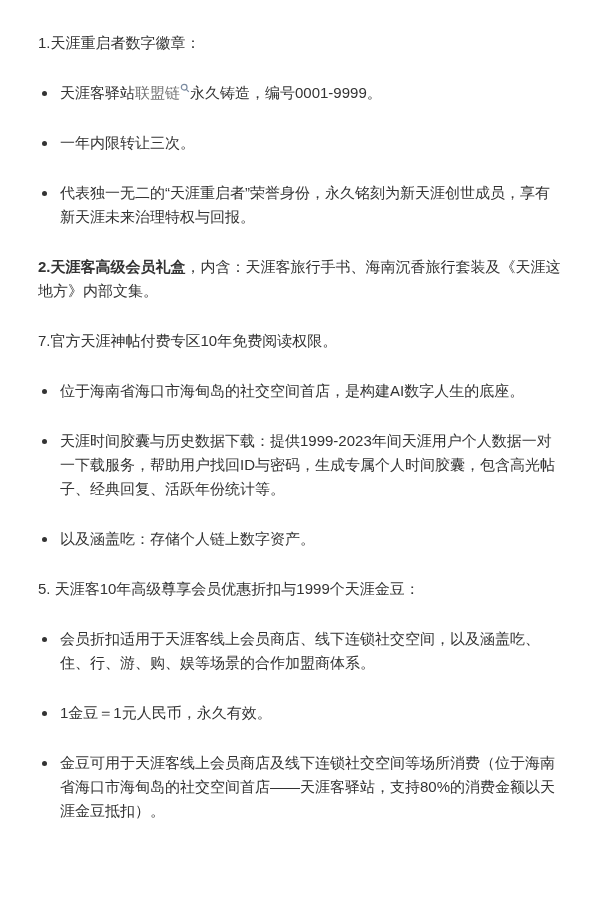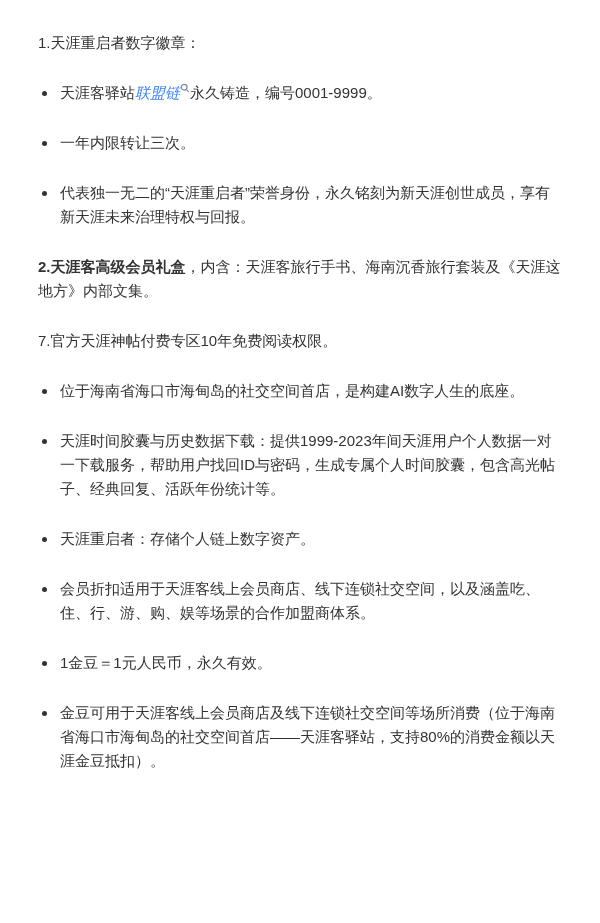--- a/index.html
+++ b/index.html
@@ -24,25 +24,24 @@
   .bullet { display: flex; align-items: flex-start; margin: 0 0 26px 0; }
   .dot {
     flex: 0 0 auto;
     width: 5px; height: 5px;
     border-radius: 50%;
     background: #333333;
     margin: 10px 13px 0 4px;
   }
   .bullet-text { flex: 1 1 auto; }
   .kw-link {
-    color: #3b82f6;
+    color: #737373;
     text-decoration: none;
     cursor: pointer;
     white-space: nowrap;
-    font-style: italic;
   }
   .search-sup {
     display: inline-block;
     vertical-align: 5px;
     line-height: 0;
   }
   .search-sup svg { display: inline-block; }
 </style>
 </head>
 <body>
@@ -80,23 +79,24 @@
     <span class="bullet-text">位于海南省海口市海甸岛的社交空间首店，是构建AI数字人生的底座。</span>
   </div>
 
   <div class="bullet">
     <span class="dot"></span>
     <span class="bullet-text">天涯时间胶囊与历史数据下载：提供1999-2023年间天涯用户个人数据一对一下载服务，帮助用户找回ID与密码，生成专属个人时间胶囊，包含高光帖子、经典回复、活跃年份统计等。</span>
   </div>
 
   <div class="bullet">
     <span class="dot"></span>
-    <span class="bullet-text">天涯重启者：存储个人链上数字资产。</span>
+    <span class="bullet-text">以及涵盖吃：存储个人链上数字资产。</span>
   </div>
 
+  <p class="para bold">5. 天涯客10年高级尊享会员优惠折扣与1999个天涯金豆：</p>
 
   <div class="bullet">
     <span class="dot"></span>
     <span class="bullet-text">会员折扣适用于天涯客线上会员商店、线下连锁社交空间，以及涵盖吃、住、行、游、购、娱等场景的合作加盟商体系。</span>
   </div>
 
   <div class="bullet">
     <span class="dot"></span>
     <span class="bullet-text">1金豆＝1元人民币，永久有效。</span>
   </div>

